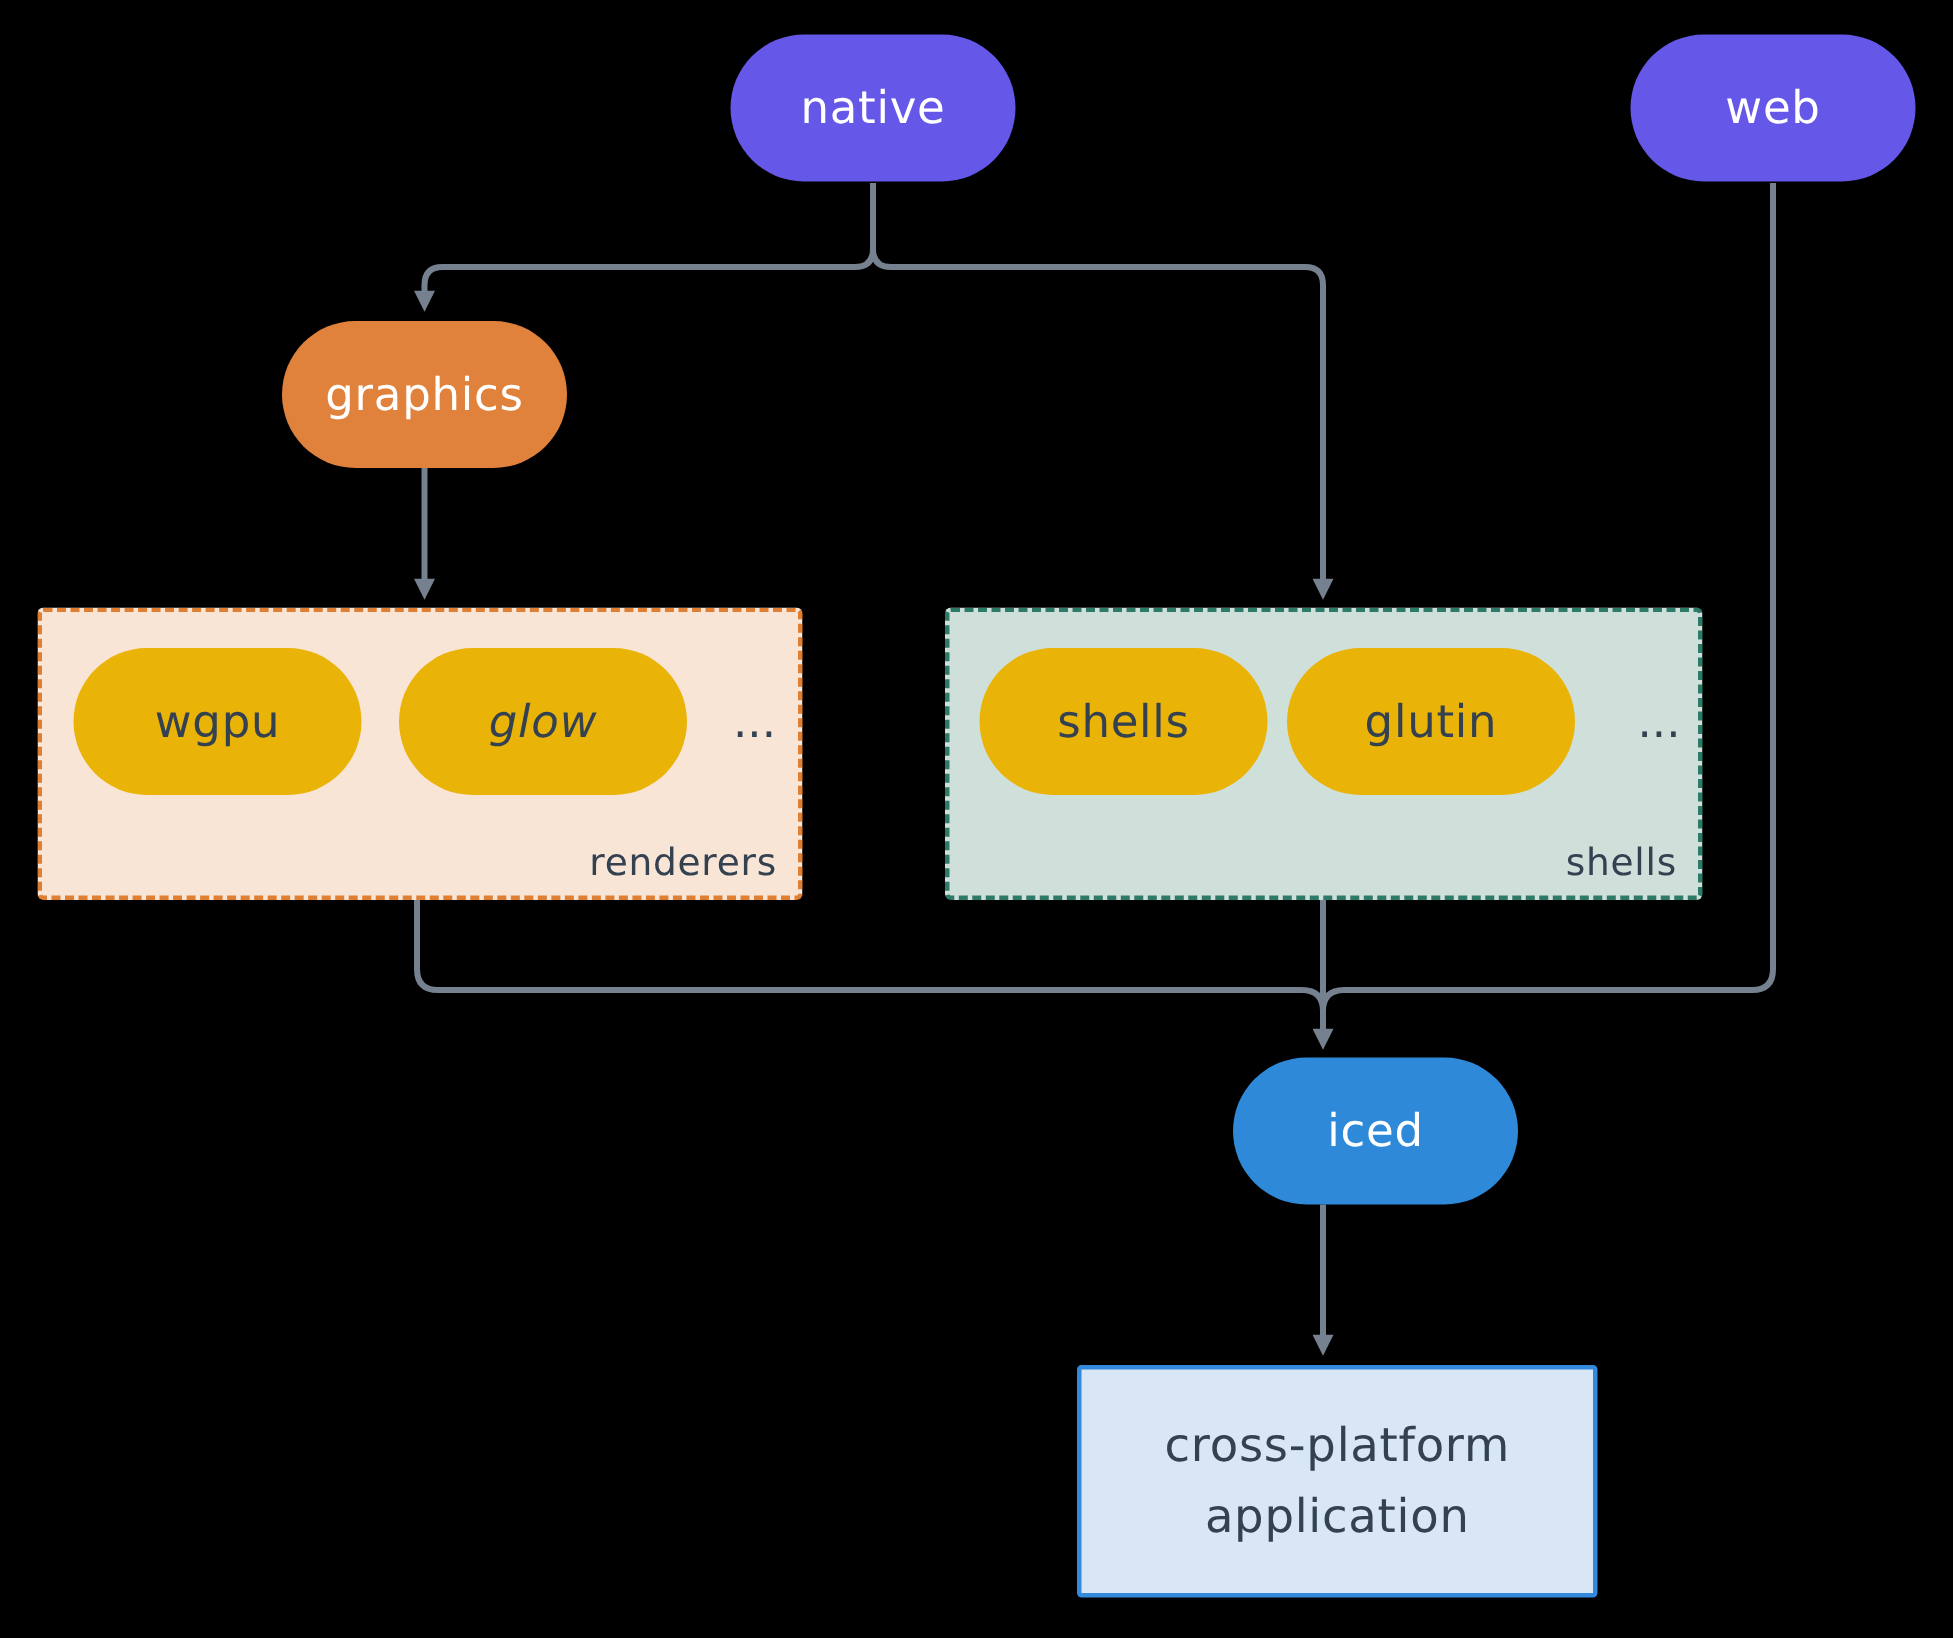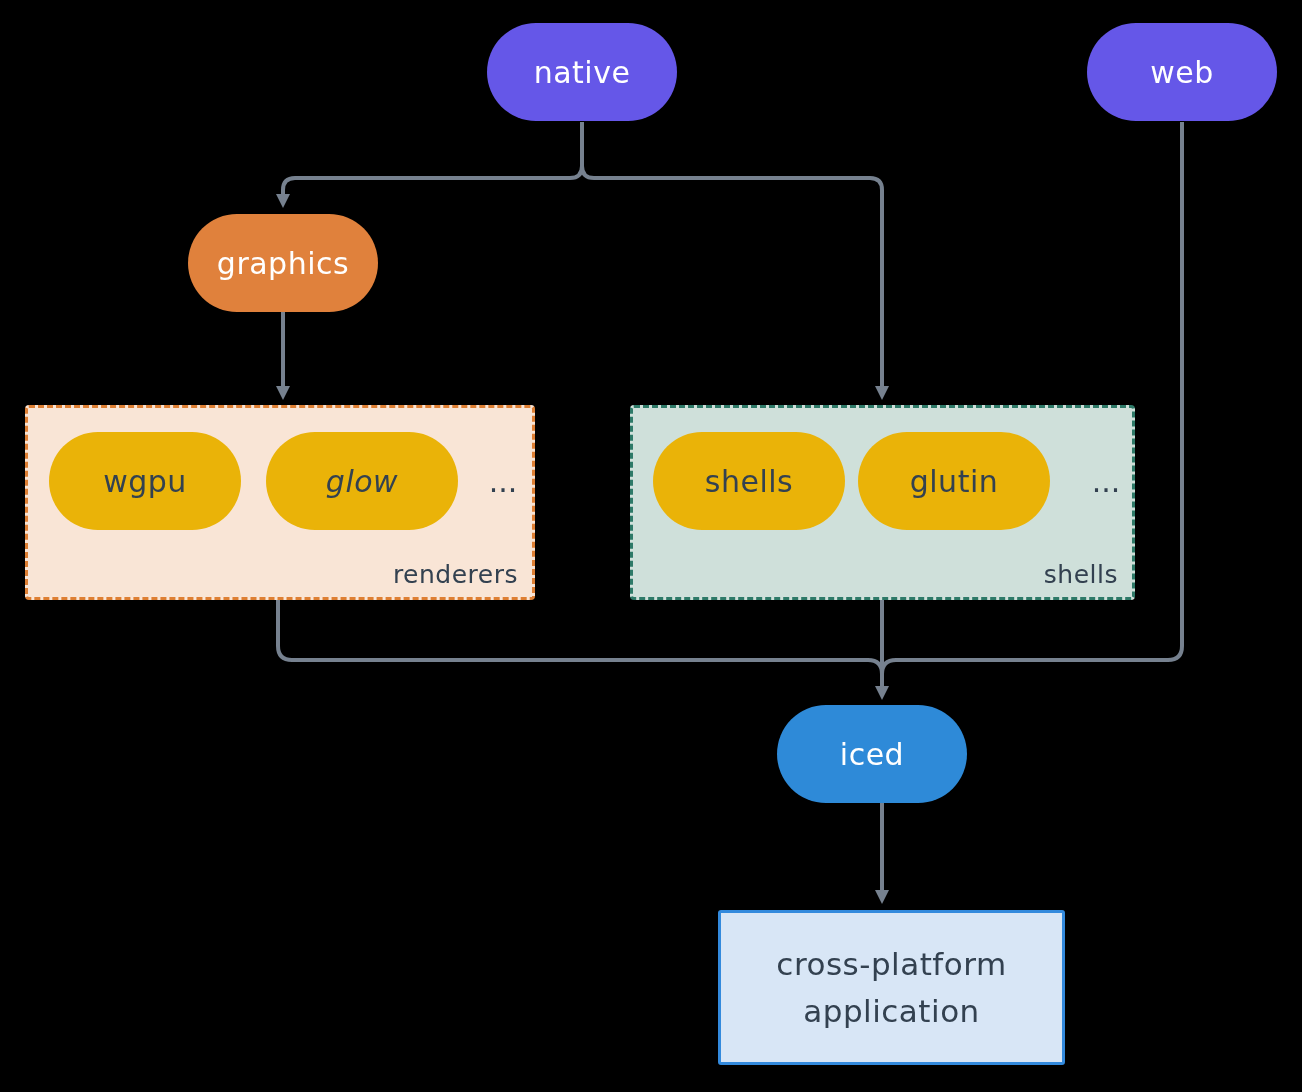--- a/index.html
+++ b/index.html
@@ -109,21 +109,21 @@
     <div class="pill pill--lib" style="left:20px;">
       <span>shells</span>
     </div>
     <div class="pill pill--lib" style="left:225px;">
       <span>glutin</span>
     </div>
     <div class="group-more" style="left:448px;">...</div>
     <div class="group-label">shells</div>
   </div>
 
-  <div class="pill pill--iced" style="left:777px;top:705px;">
+  <div class="pill pill--iced" style="left:822px;top:705px;">
     <span>iced</span>
   </div>
 
   <div class="app-box">
     <span>cross-platform application</span>
   </div>
 
 </div>
 
 </body></html>

